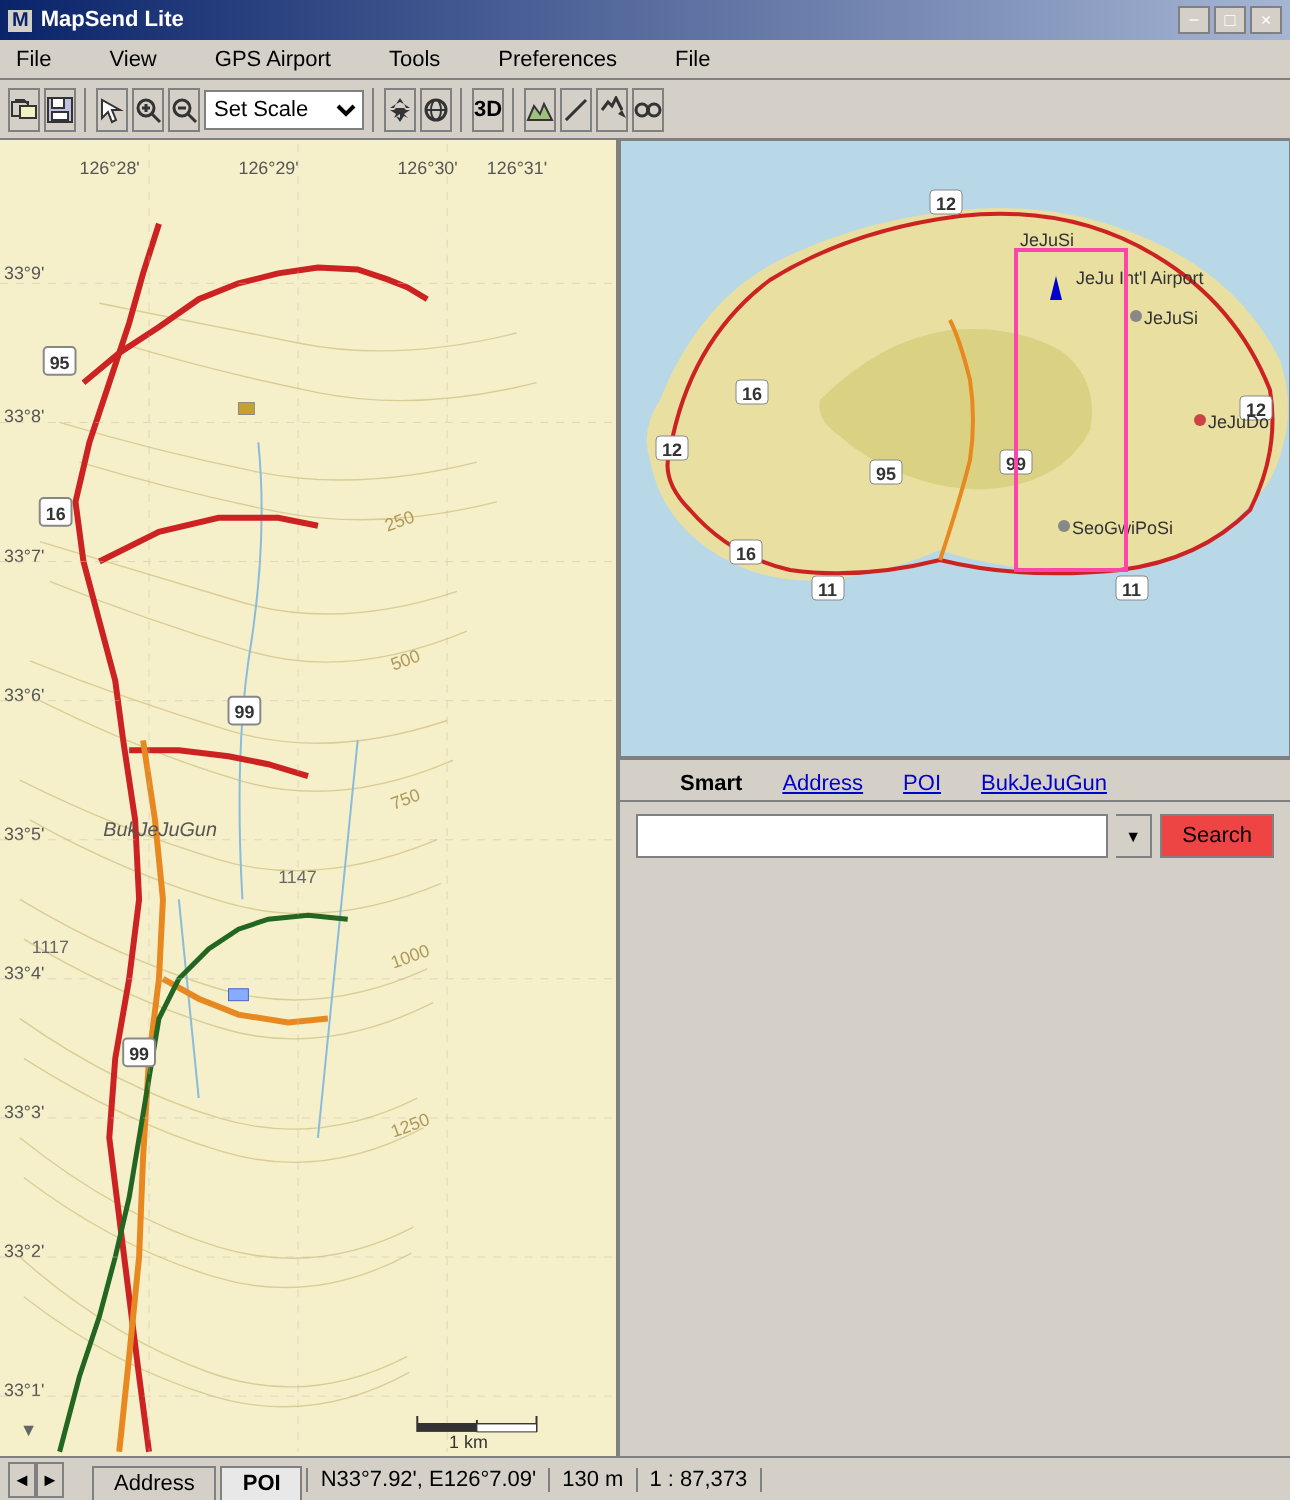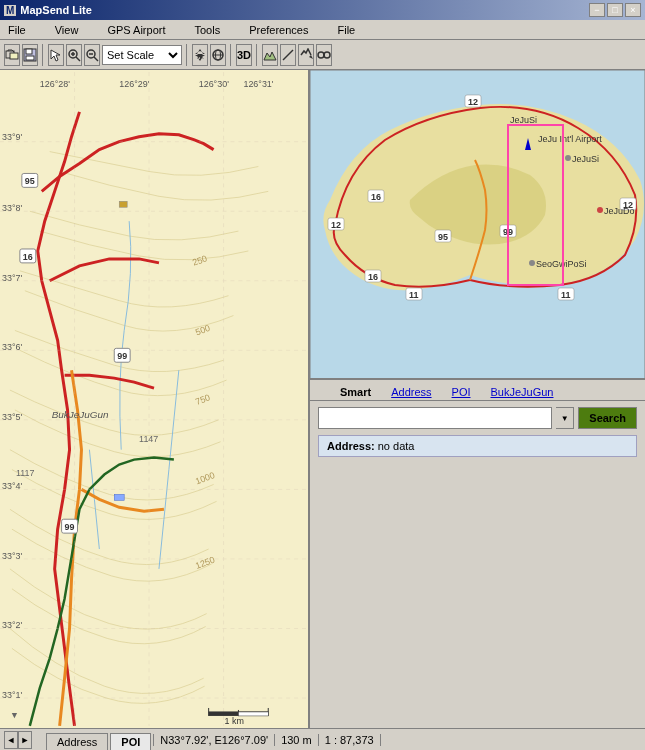--- a/index.html
+++ b/index.html
@@ -544,27 +544,23 @@
       <div id="search-tabs">
         <span class="search-tab active">Smart</span>
         <span class="search-tab link">Address</span>
         <span class="search-tab link">POI</span>
         <span class="search-tab link">BukJeJuGun</span>
       </div>
 
       <div id="search-row">
         <input type="text" id="search-input" style="flex: 1 1 0%; height: 22px; border: 1px solid rgb(128, 128, 128); background: white; font-size: 11px; padding: 0px 2px;">
         <div id="search-dropdown" style="width:18px;height:22px;background:#d4d0c8;border:1px solid #808080;border-left:none;display:flex;align-items:center;justify-content:center;font-size:8px;cursor:pointer;">▼</div>
-        <button id="search-button" style="height:22px;padding:0 10px;background:#4d7c0f;border:1px solid #808080;font-size:11px;cursor:pointer;font-weight:bold;">Search</button>
+        <button id="search-button" style="height:22px;padding:0 10px;background:#ef4444;border:1px solid #808080;font-size:11px;cursor:pointer;">Search</button>
       </div>
 
-      <div id="address-result" style="padding:4px 8px;background:#d8e4f0;font-size:11px;border:1px solid #a0a0c0;margin:0 8px;">
-        <span style="font-weight:bold;">Address:</span>
-        <span>no data</span>
-      </div>
     </div>
 
   </div>
 </div>
 
 <div id="statusbar">
 
   <div id="nav-arrows">
     <div class="nav-arrow">◄</div>
     <div class="nav-arrow">►</div>

